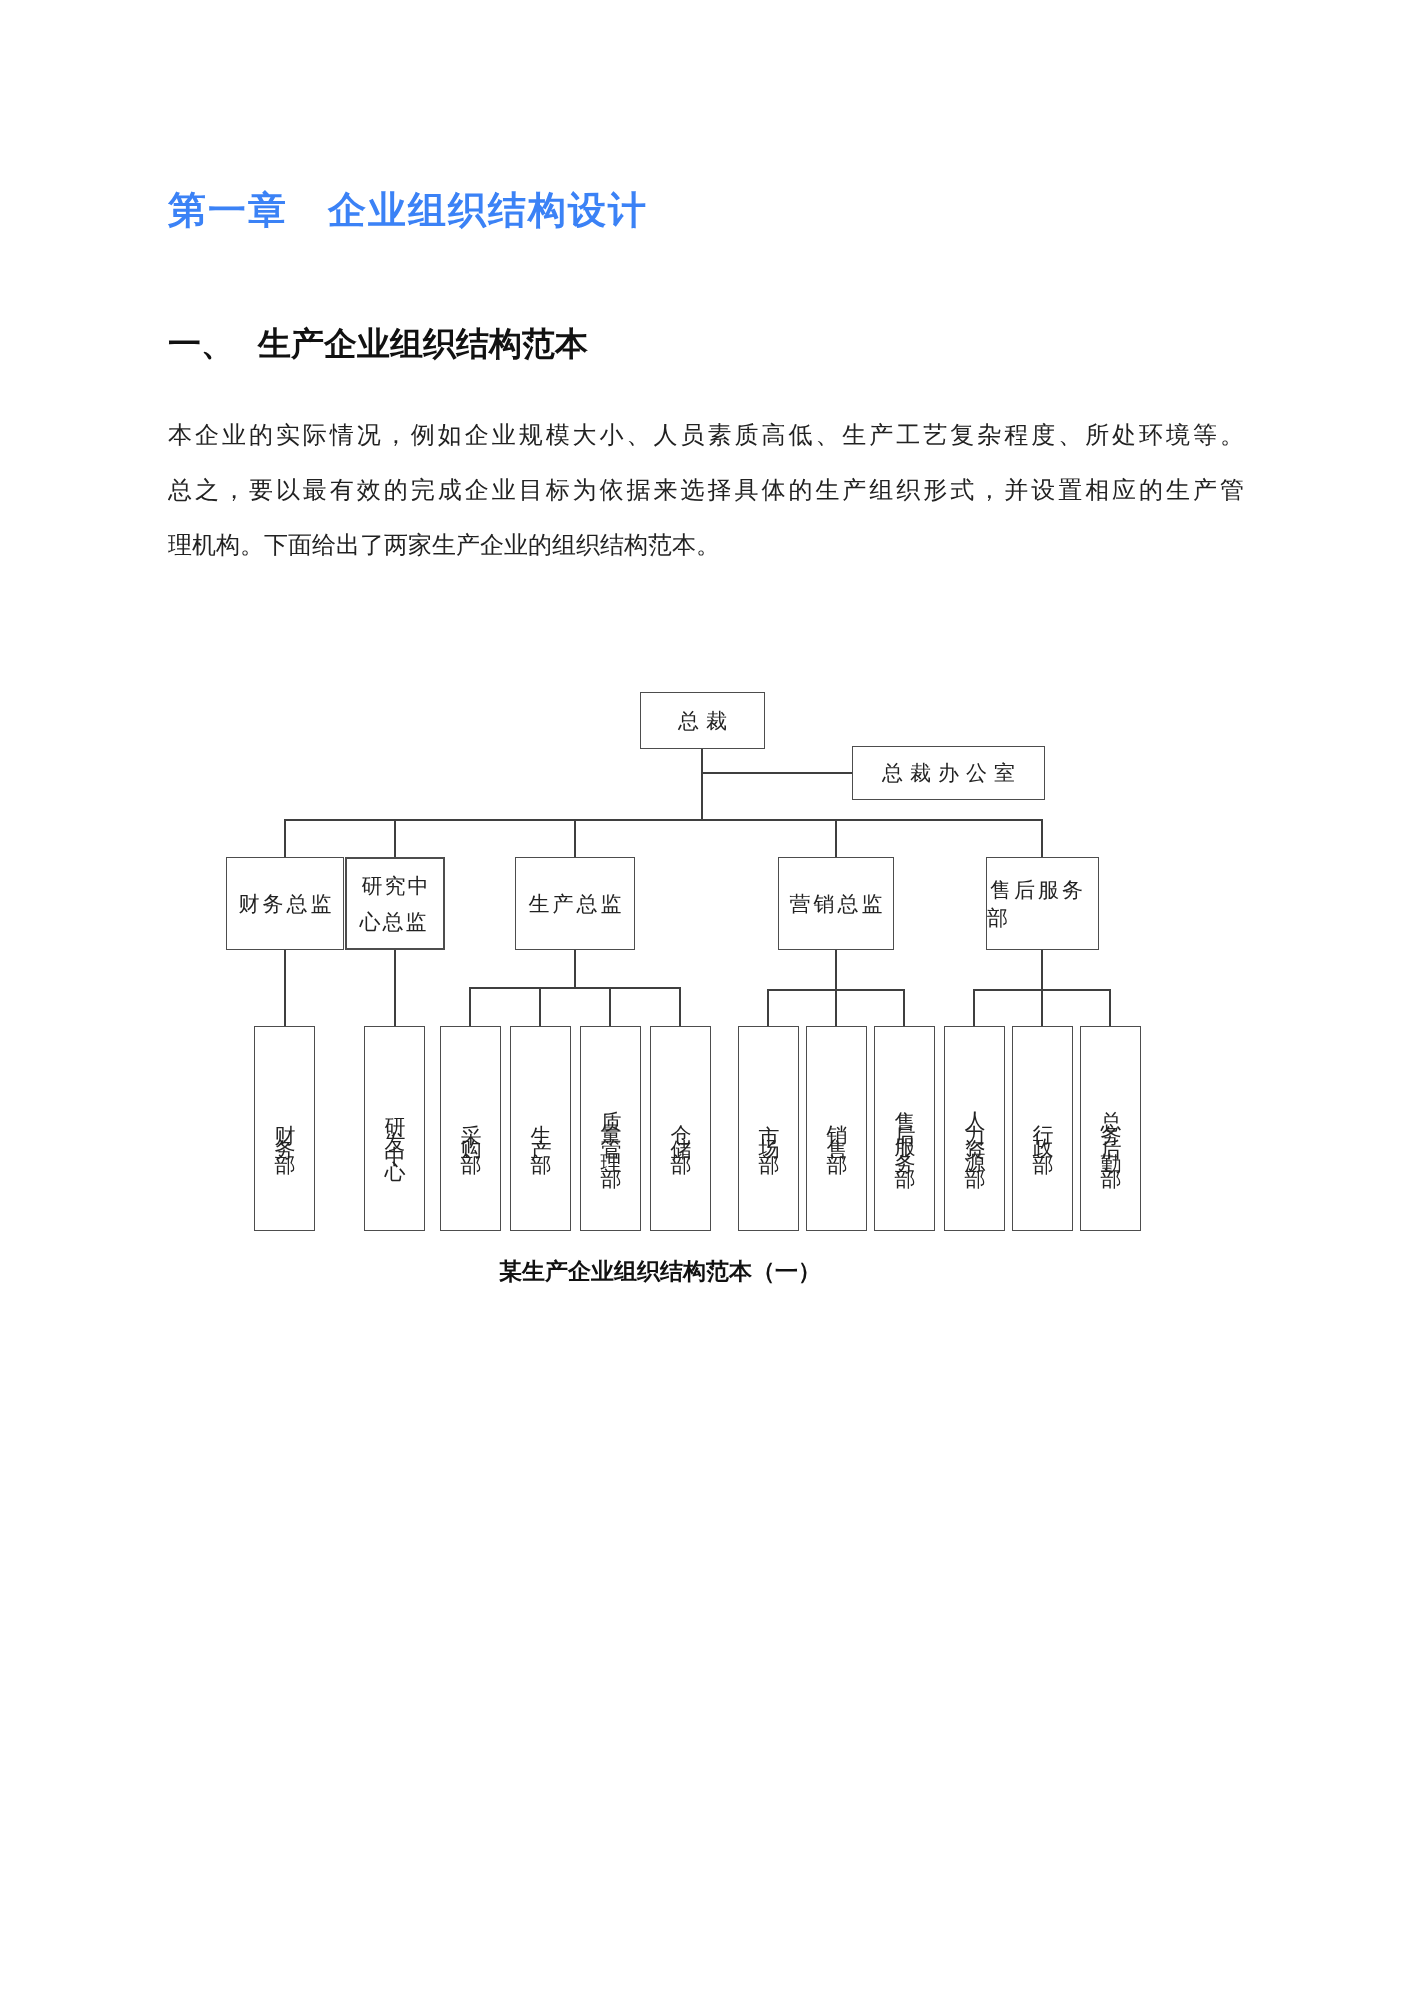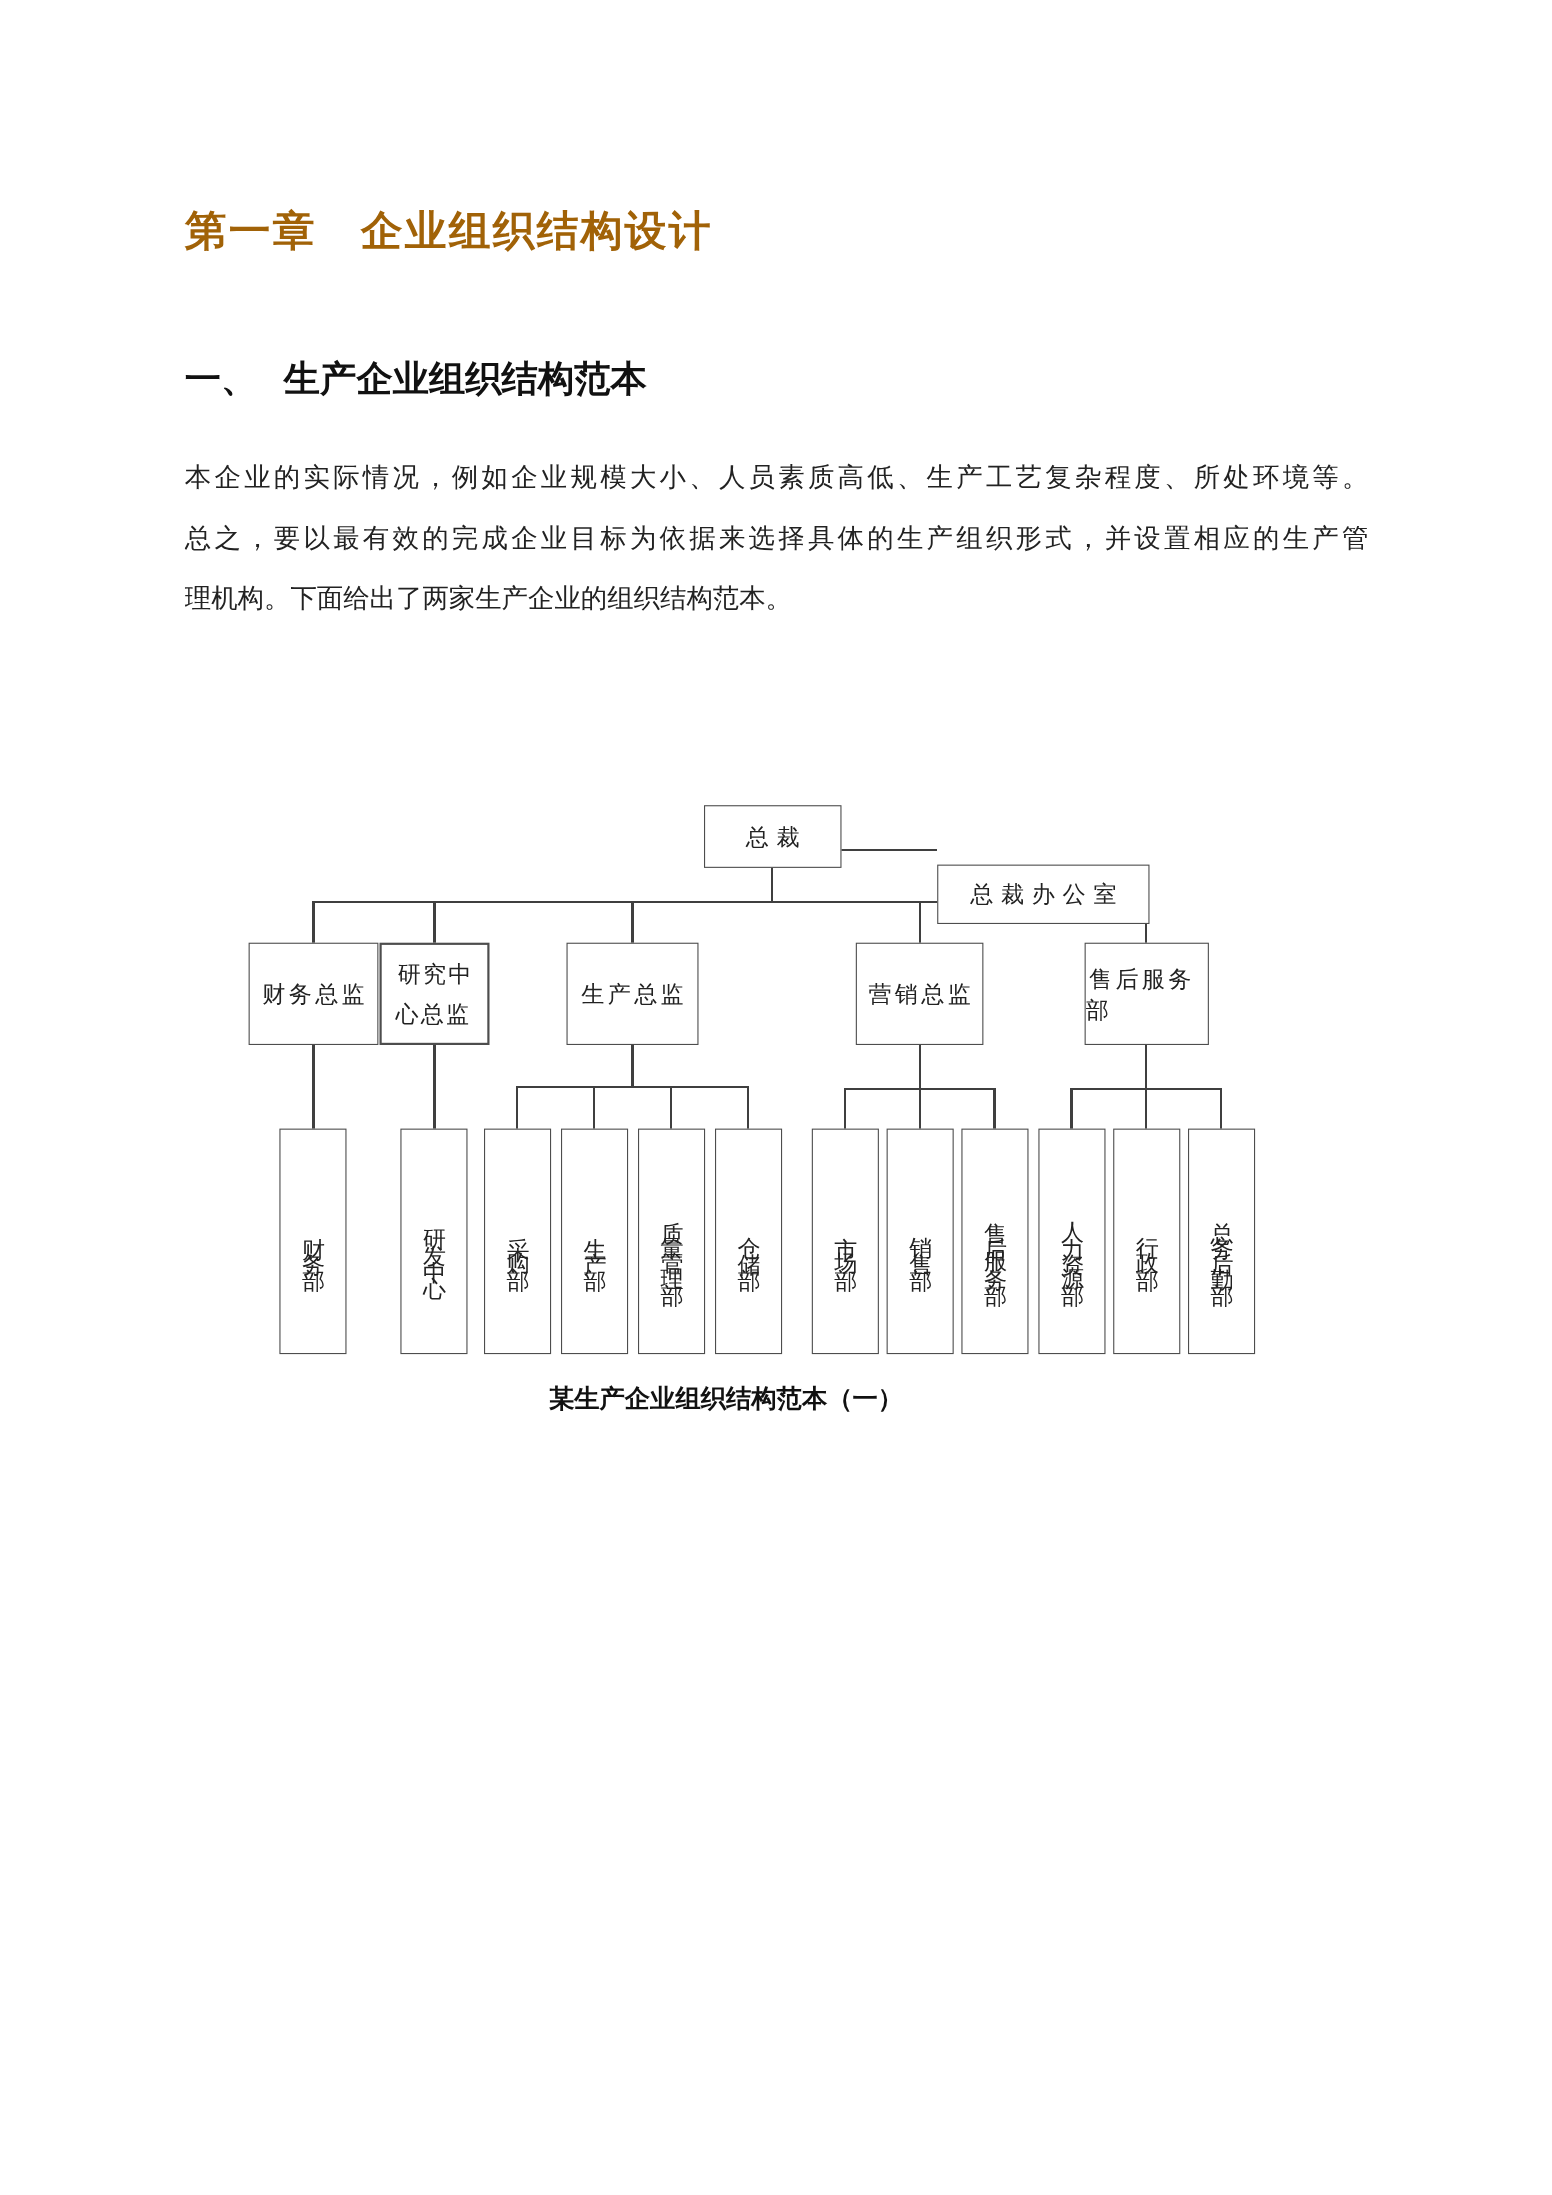--- a/index.html
+++ b/index.html
@@ -13,21 +13,21 @@
     overflow: hidden;
   }
   .chapter-title {
     position: absolute;
     left: 168px;
     top: 185px;
     font-family: "Liberation Sans", sans-serif;
     font-weight: bold;
     font-size: 38px;
     letter-spacing: 2px;
-    color: #a16207;
+    color: #3b82f6;
     white-space: nowrap;
   }
   .section-heading {
     position: absolute;
     left: 168px;
     top: 322px;
     display: flex;
     align-items: baseline;
     font-family: "Liberation Sans", sans-serif;
     font-weight: bold;
@@ -66,21 +66,21 @@
     position: absolute;
     background: #ffffff;
     border: 1px solid #4d4d4d;
     box-sizing: border-box;
     display: flex;
     align-items: center;
     justify-content: center;
     font-size: 21px;
     color: #222;
   }
-  .node.hnode { letter-spacing: 7px; text-indent: 7px; margin-top: 40px; }
+  .node.hnode { letter-spacing: 7px; text-indent: 7px; }
   .node.director { letter-spacing: 3px; text-indent: 3px; }
   .node.bold-border { border-width: 2.5px; letter-spacing: 2px; text-indent: 2px; }
   .node .two-line {
     white-space: pre-line;
     text-align: left;
     line-height: 36px;
   }
   .node.dept span {
     writing-mode: vertical-lr;
     letter-spacing: 14px;

